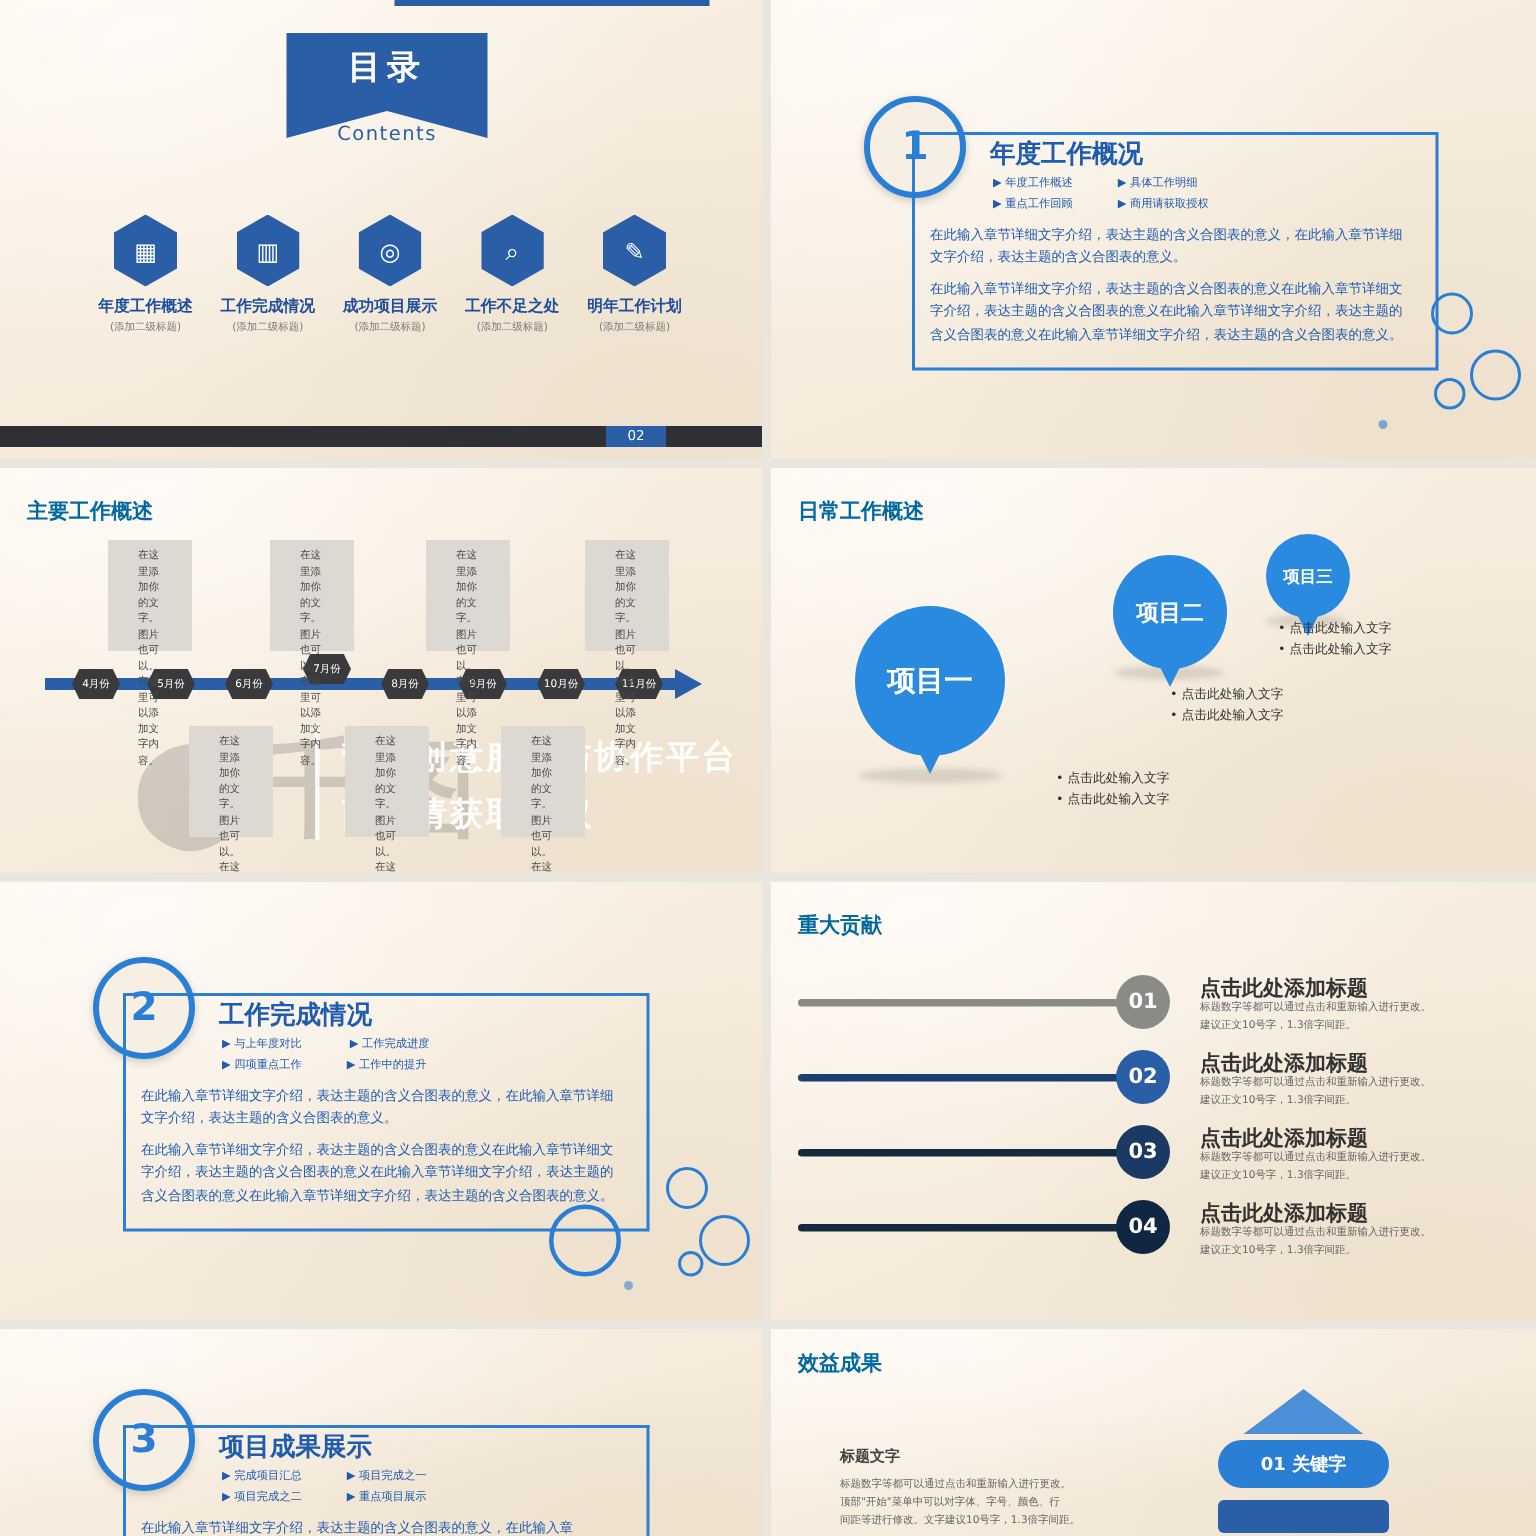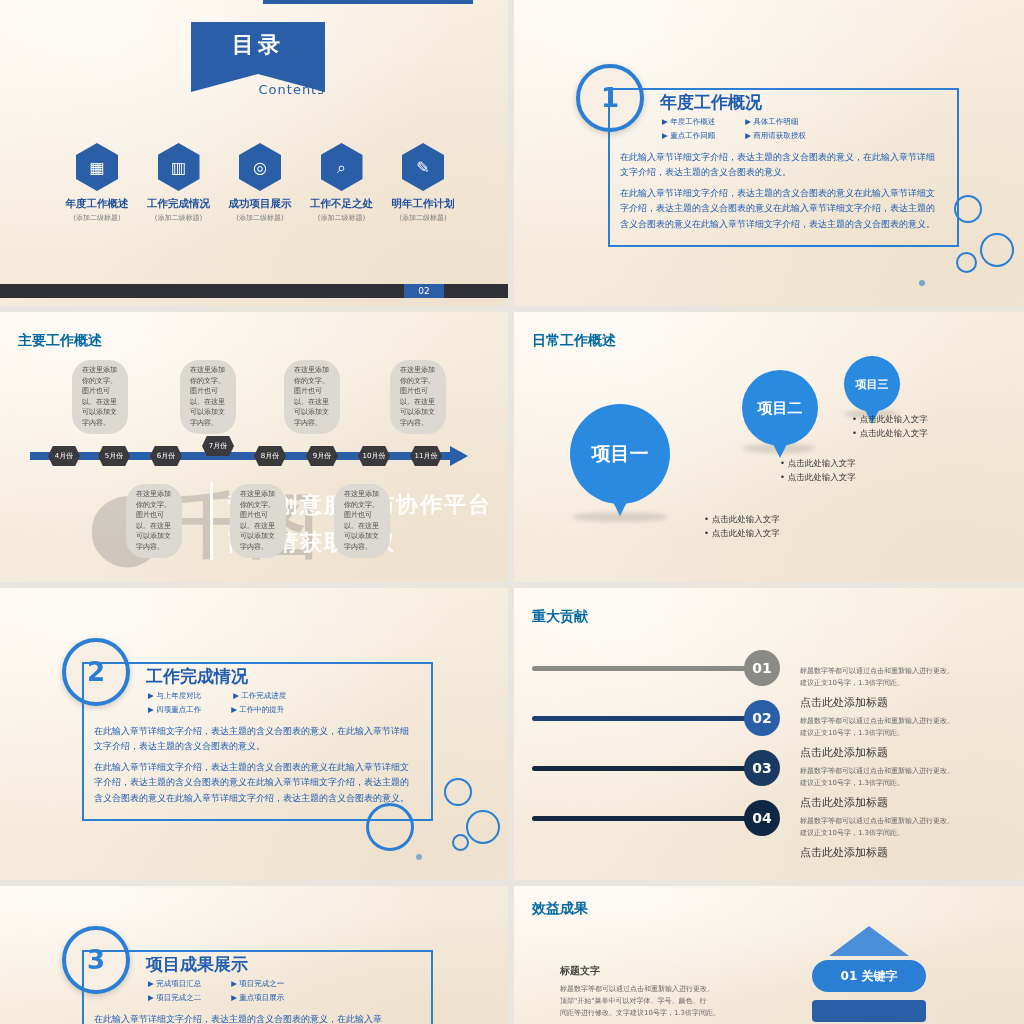--- a/index.html
+++ b/index.html
@@ -22,21 +22,21 @@
     pointer-events:none;
   }
   .page>*{position:relative;}
 
   
   #s1{left:0;top:0;width:508px;height:306px;}
   #s1 .topbar{position:absolute;left:263px;top:-12px;width:210px;height:16px;background:#2a5fa8;}
   #s1 .ribbon{position:absolute;left:191px;top:22px;width:134px;height:52px;background:#2a5fa8;}
   #s1 .ribbon::after{content:"";position:absolute;left:0;top:52px;border-left:67px solid #2a5fa8;border-right:67px solid #2a5fa8;border-bottom:18px solid transparent;}
   #s1 .ribtext{position:absolute;left:191px;top:30px;width:134px;text-align:center;color:#fff;font-size:22px;letter-spacing:4px;font-weight:bold;}
-  #s1 .ribsub{position:absolute;left:191px;top:82px;width:134px;text-align:right;color:#2a5fa8;font-size:13px;letter-spacing:1px;}
+  #s1 .ribsub{position:absolute;left:191px;top:82px;width:134px;text-align:center;color:#2a5fa8;font-size:13px;letter-spacing:1px;}
   .hexrow{position:absolute;left:60px;top:143px;width:400px;display:flex;justify-content:space-between;}
   .hexitem{width:74px;text-align:center;}
   .hex{width:42px;height:48px;margin:0 auto;background:#2a5fa8;
     clip-path:polygon(50% 0,100% 25%,100% 75%,50% 100%,0 75%,0 25%);
     display:flex;align-items:center;justify-content:center;color:#fff;font-size:16px;}
   .hexlbl{font-size:10.5px;color:#1f4f9c;margin-top:6px;font-weight:bold;white-space:nowrap;}
   .hexsub{font-size:7px;color:#7b7b7b;margin-top:2px;white-space:nowrap;}
   #s1 .footbar{position:absolute;left:0;bottom:8px;width:508px;height:14px;background:#2f3036;}
   #s1 .pagenum{position:absolute;right:64px;bottom:8px;width:40px;height:14px;background:#2a5fa8;color:#fff;font-size:9px;display:flex;align-items:center;justify-content:center;}
 
@@ -51,38 +51,38 @@
   .bodytxt{position:absolute;color:#1f5cb0;font-size:9px;line-height:1.7;}
   .ring{position:absolute;border-radius:50%;border:2.5px solid #2a7fd4;}
   .dotfill{position:absolute;border-radius:50%;background:#2a7fd4;}
 
   
   #s3{left:0;top:312px;width:508px;height:270px;}
   .pgttl{position:absolute;color:#0369a1;font-size:14px;font-weight:bold;}
   .tlhex{position:absolute;width:32px;height:20px;background:#3a3a3c;color:#fff;font-size:7px;
     clip-path:polygon(15% 0,85% 0,100% 50%,85% 100%,15% 100%,0 50%);
     display:flex;align-items:center;justify-content:center;}
-  .note{position:absolute;width:56px;background:#dcd8d2;color:#4a4a4a;font-size:7px;line-height:1.5;padding:5px 10px;box-sizing:border-box;border-radius:19px;}
+  .note{position:absolute;width:56px;background:#dcd8d2;color:#4a4a4a;font-size:7px;line-height:1.5;padding:5px 20px;box-sizing:border-box;}
   .wm{position:absolute;color:rgba(120,120,120,.30);font-weight:bold;pointer-events:none;}
 
   
   #s4{left:514px;top:312px;width:510px;height:270px;}
   .bubble{position:absolute;border-radius:50%;background:#2a8ae0;color:#fff;display:flex;align-items:center;justify-content:center;font-weight:bold;}
   .bubble::after{content:"";position:absolute;bottom:-12px;left:50%;margin-left:-8px;border-left:8px solid transparent;border-right:8px solid transparent;border-top:16px solid #2a8ae0;}
   .shadowel{position:absolute;border-radius:50%;background:rgba(0,0,0,.12);filter:blur(2px);}
   .bul{position:absolute;font-size:8.5px;color:#333;line-height:1.7;}
 
   
   #s5{left:0;top:588px;width:508px;height:292px;}
 
   
   #s6{left:514px;top:588px;width:510px;height:292px;}
   .contrib-line{position:absolute;height:5px;border-radius:3px;}
   .contrib-circ{position:absolute;width:36px;height:36px;border-radius:50%;color:#fff;font-size:14px;font-weight:bold;display:flex;align-items:center;justify-content:center;}
-  .ct{position:absolute;font-size:11px;font-weight:normal;color:#333;margin-top:45px;}
+  .ct{position:absolute;font-size:14px;font-weight:bold;color:#333;}
   .cd{position:absolute;font-size:7px;color:#666;line-height:1.6;}
 
   
   #s7{left:0;top:886px;width:508px;height:138px;}
   
   #s8{left:514px;top:886px;width:578px;height:138px;}
   .keytag{position:absolute;background:#2a7fd4;color:#fff;border-radius:16px;font-size:12px;font-weight:bold;display:flex;align-items:center;justify-content:center;}
   .tri{position:absolute;width:0;height:0;border-left:40px solid transparent;border-right:40px solid transparent;border-bottom:30px solid #4a8fd8;}
 </style>
 </head>

